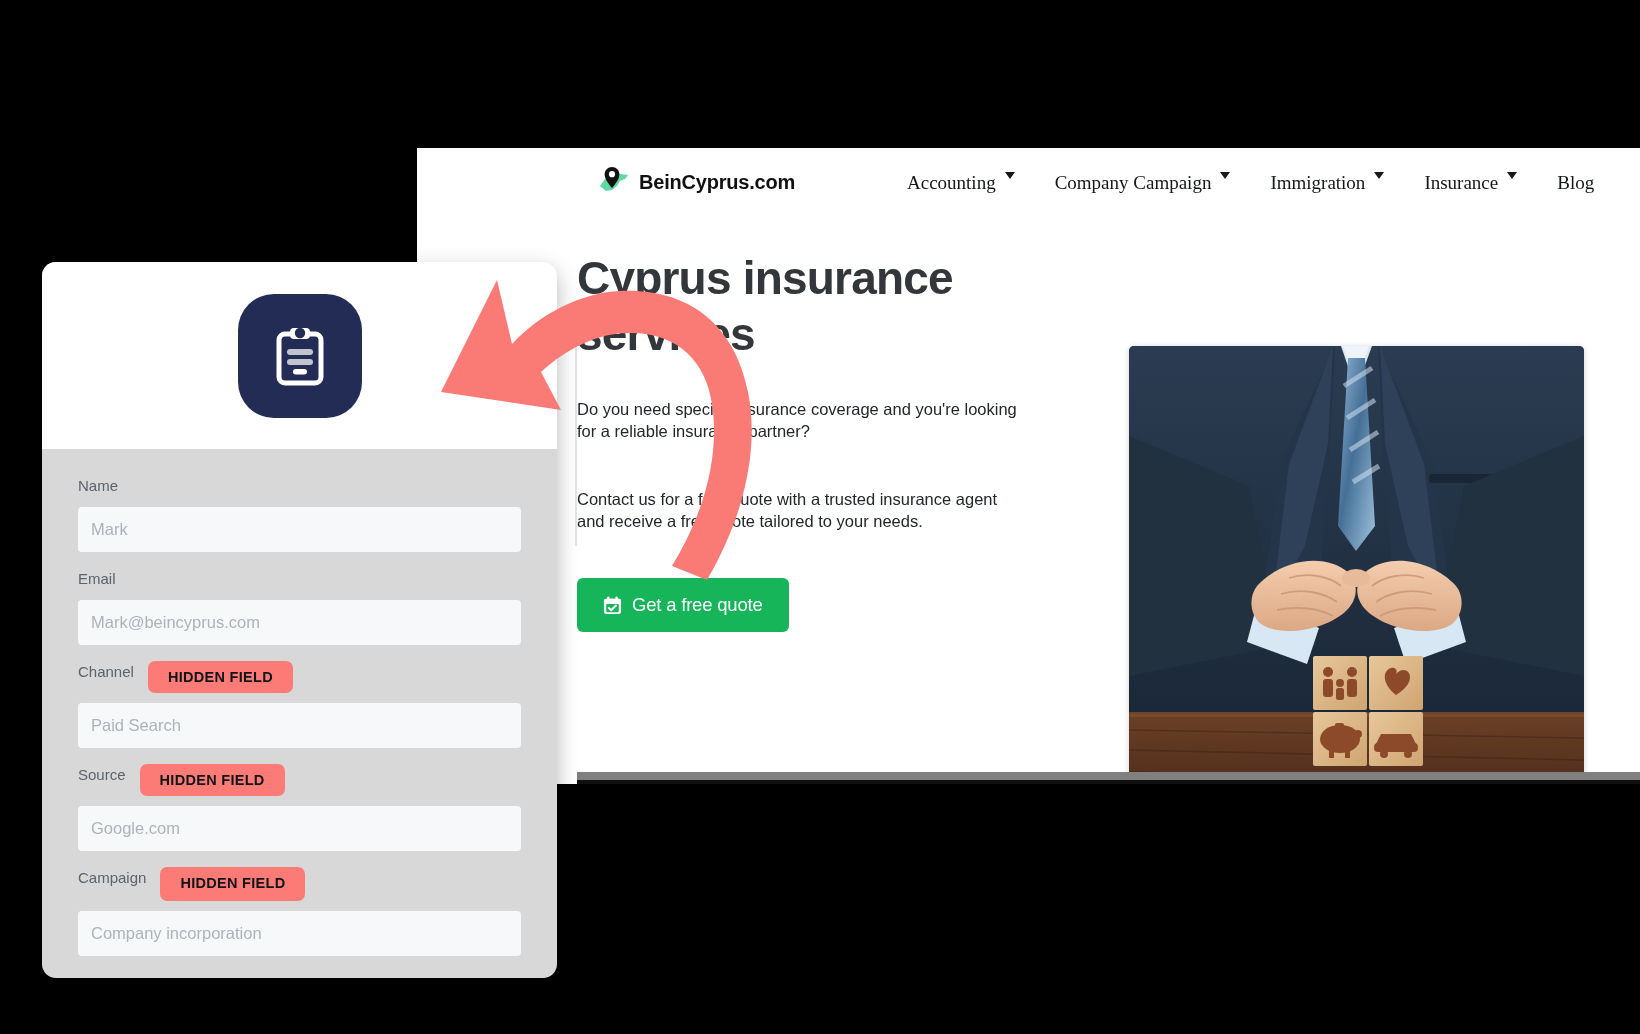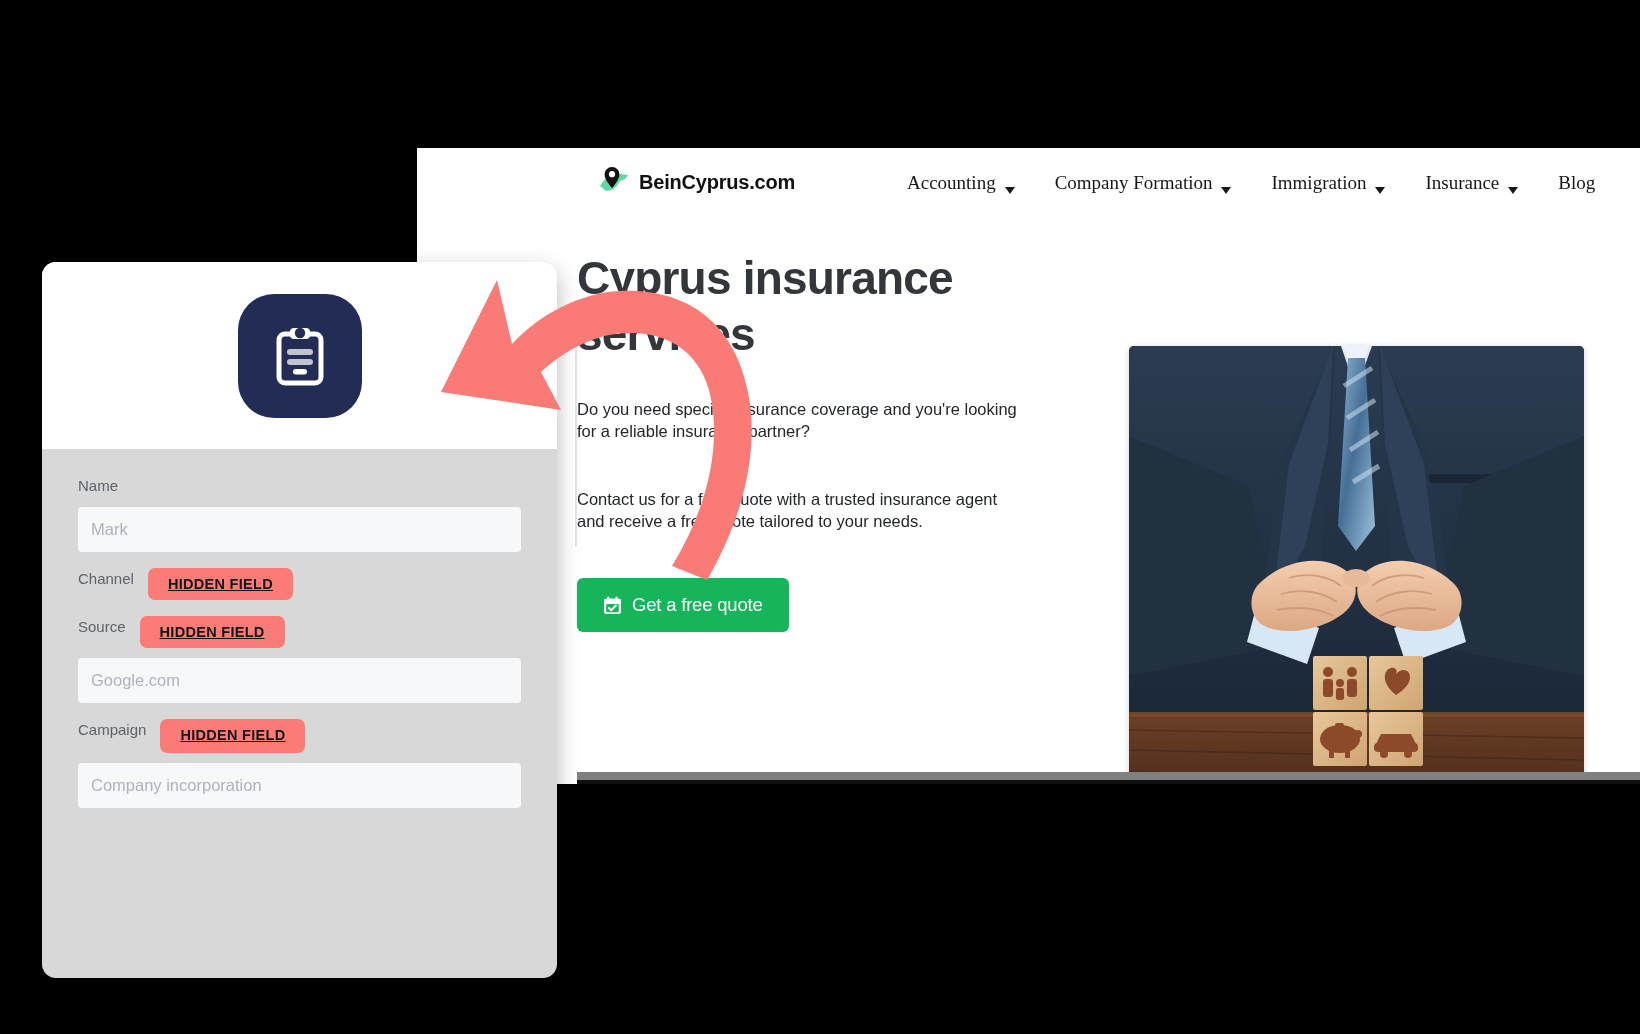--- a/index.html
+++ b/index.html
@@ -30,21 +30,21 @@
   .brand-mark { position: relative; width: 40px; height: 40px; }
   .brand-text {
     font-size: 20px; font-weight: bold; color: #111111;
     letter-spacing: -0.2px; line-height: 40px;
   }
   .nav {
     position: absolute; left: 470px; top: 18px;
     display: flex; align-items: center; gap: 0px;
   }
   .nav-item {
-    display: flex; align-items: flex-end; gap: 9px;
+    display: flex; align-items: flex-start; gap: 9px;
     font-family: "Liberation Serif", serif;
     font-size: 19px; color: #15171a;
     padding: 6px 20px; cursor: pointer; white-space: nowrap;
   }
   .caret {
     width: 0; height: 0;
     border-left: 5px solid transparent;
     border-right: 5px solid transparent;
     border-top: 7px solid #15171a;
     display: inline-block;
@@ -119,21 +119,21 @@
   .field-input {
     width: 100%; height: 45px;
     background: #f7f8fa; border: none; border-radius: 4px;
     font-size: 16.5px; color: #4d7c0f;
     padding: 0 13px; font-family: "Liberation Sans", sans-serif;
   }
   .field-input::placeholder { color: #adb2bd; opacity: 1; }
   .hidden-badge {
     background: #fd7b76; color: #111418;
     font-size: 14.5px; font-weight: bold; letter-spacing: 0.3px;
-    padding: 8px 20px; border-radius: 7px; white-space: nowrap; text-decoration: underline;
+    padding: 8px 20px; border-radius: 7px; white-space: nowrap;
   }
 
   
   .arrow-layer {
     position: absolute; left: 0; top: 0;
     width: 1640px; height: 1034px;
     pointer-events: none;
   }
 </style>
 </head>
@@ -155,21 +155,21 @@
         </span>
         <span class="brand-text">BeinCyprus.com</span>
       </div>
 
       <nav class="nav">
         <div class="nav-item">
           <span>Accounting</span>
           <span class="caret"></span>
         </div>
         <div class="nav-item">
-          <span>Company Formation</span>
+          <span>Company Campaign</span>
           <span class="caret"></span>
         </div>
         <div class="nav-item">
           <span>Immigration</span>
           <span class="caret"></span>
         </div>
         <div class="nav-item">
           <span>Insurance</span>
           <span class="caret"></span>
         </div>
@@ -326,26 +326,31 @@
       </div>
     </div>
 
     <div class="form-body">
 
       <div class="field">
         <span class="field-label">Name</span>
         <input class="field-input" type="text" placeholder="Mark" style="">
       </div>
 
+      <div class="field">
+        <span class="field-label">Email</span>
+        <input class="field-input" type="text" placeholder="Mark@beincyprus.com" style="">
+      </div>
 
       <div class="field">
         <div class="field-row">
           <span class="field-label" style="margin-bottom:0">Channel</span>
           <span class="hidden-badge">HIDDEN FIELD</span>
         </div>
+        <input class="field-input" type="text" placeholder="Paid Search" style="">
       </div>
 
       <div class="field">
         <div class="field-row">
           <span class="field-label" style="margin-bottom:0">Source</span>
           <span class="hidden-badge">HIDDEN FIELD</span>
         </div>
         <input class="field-input" type="text" placeholder="Google.com" style="">
       </div>
 

